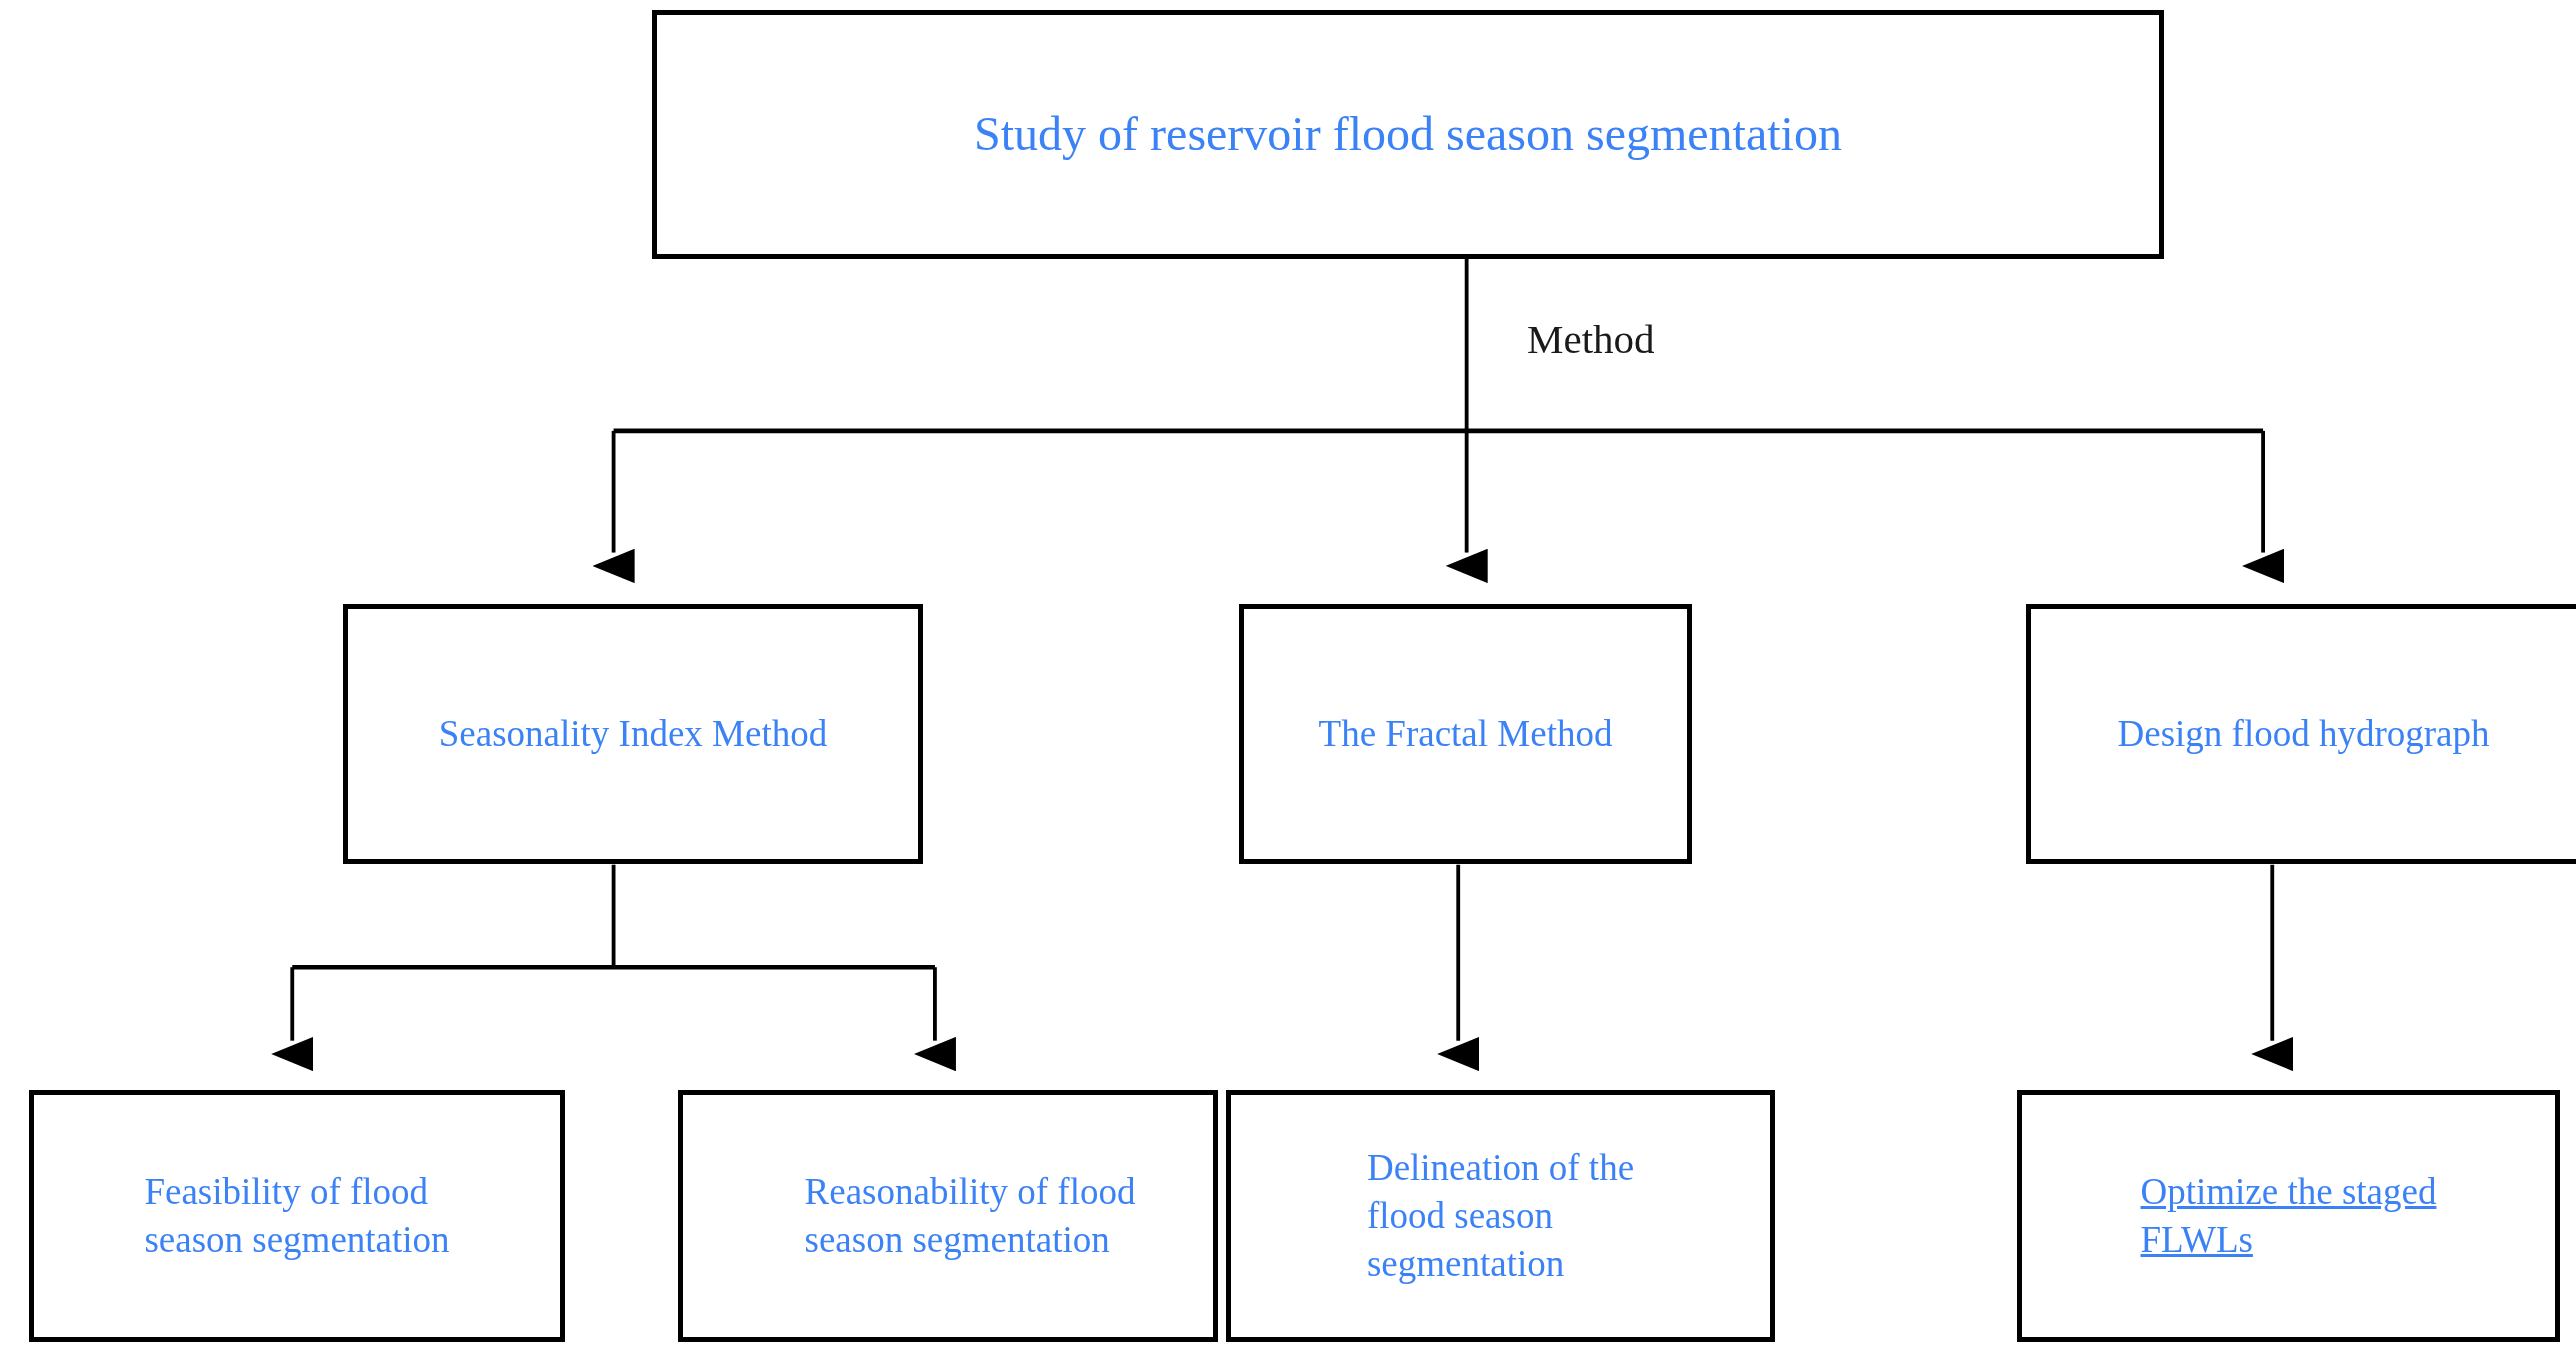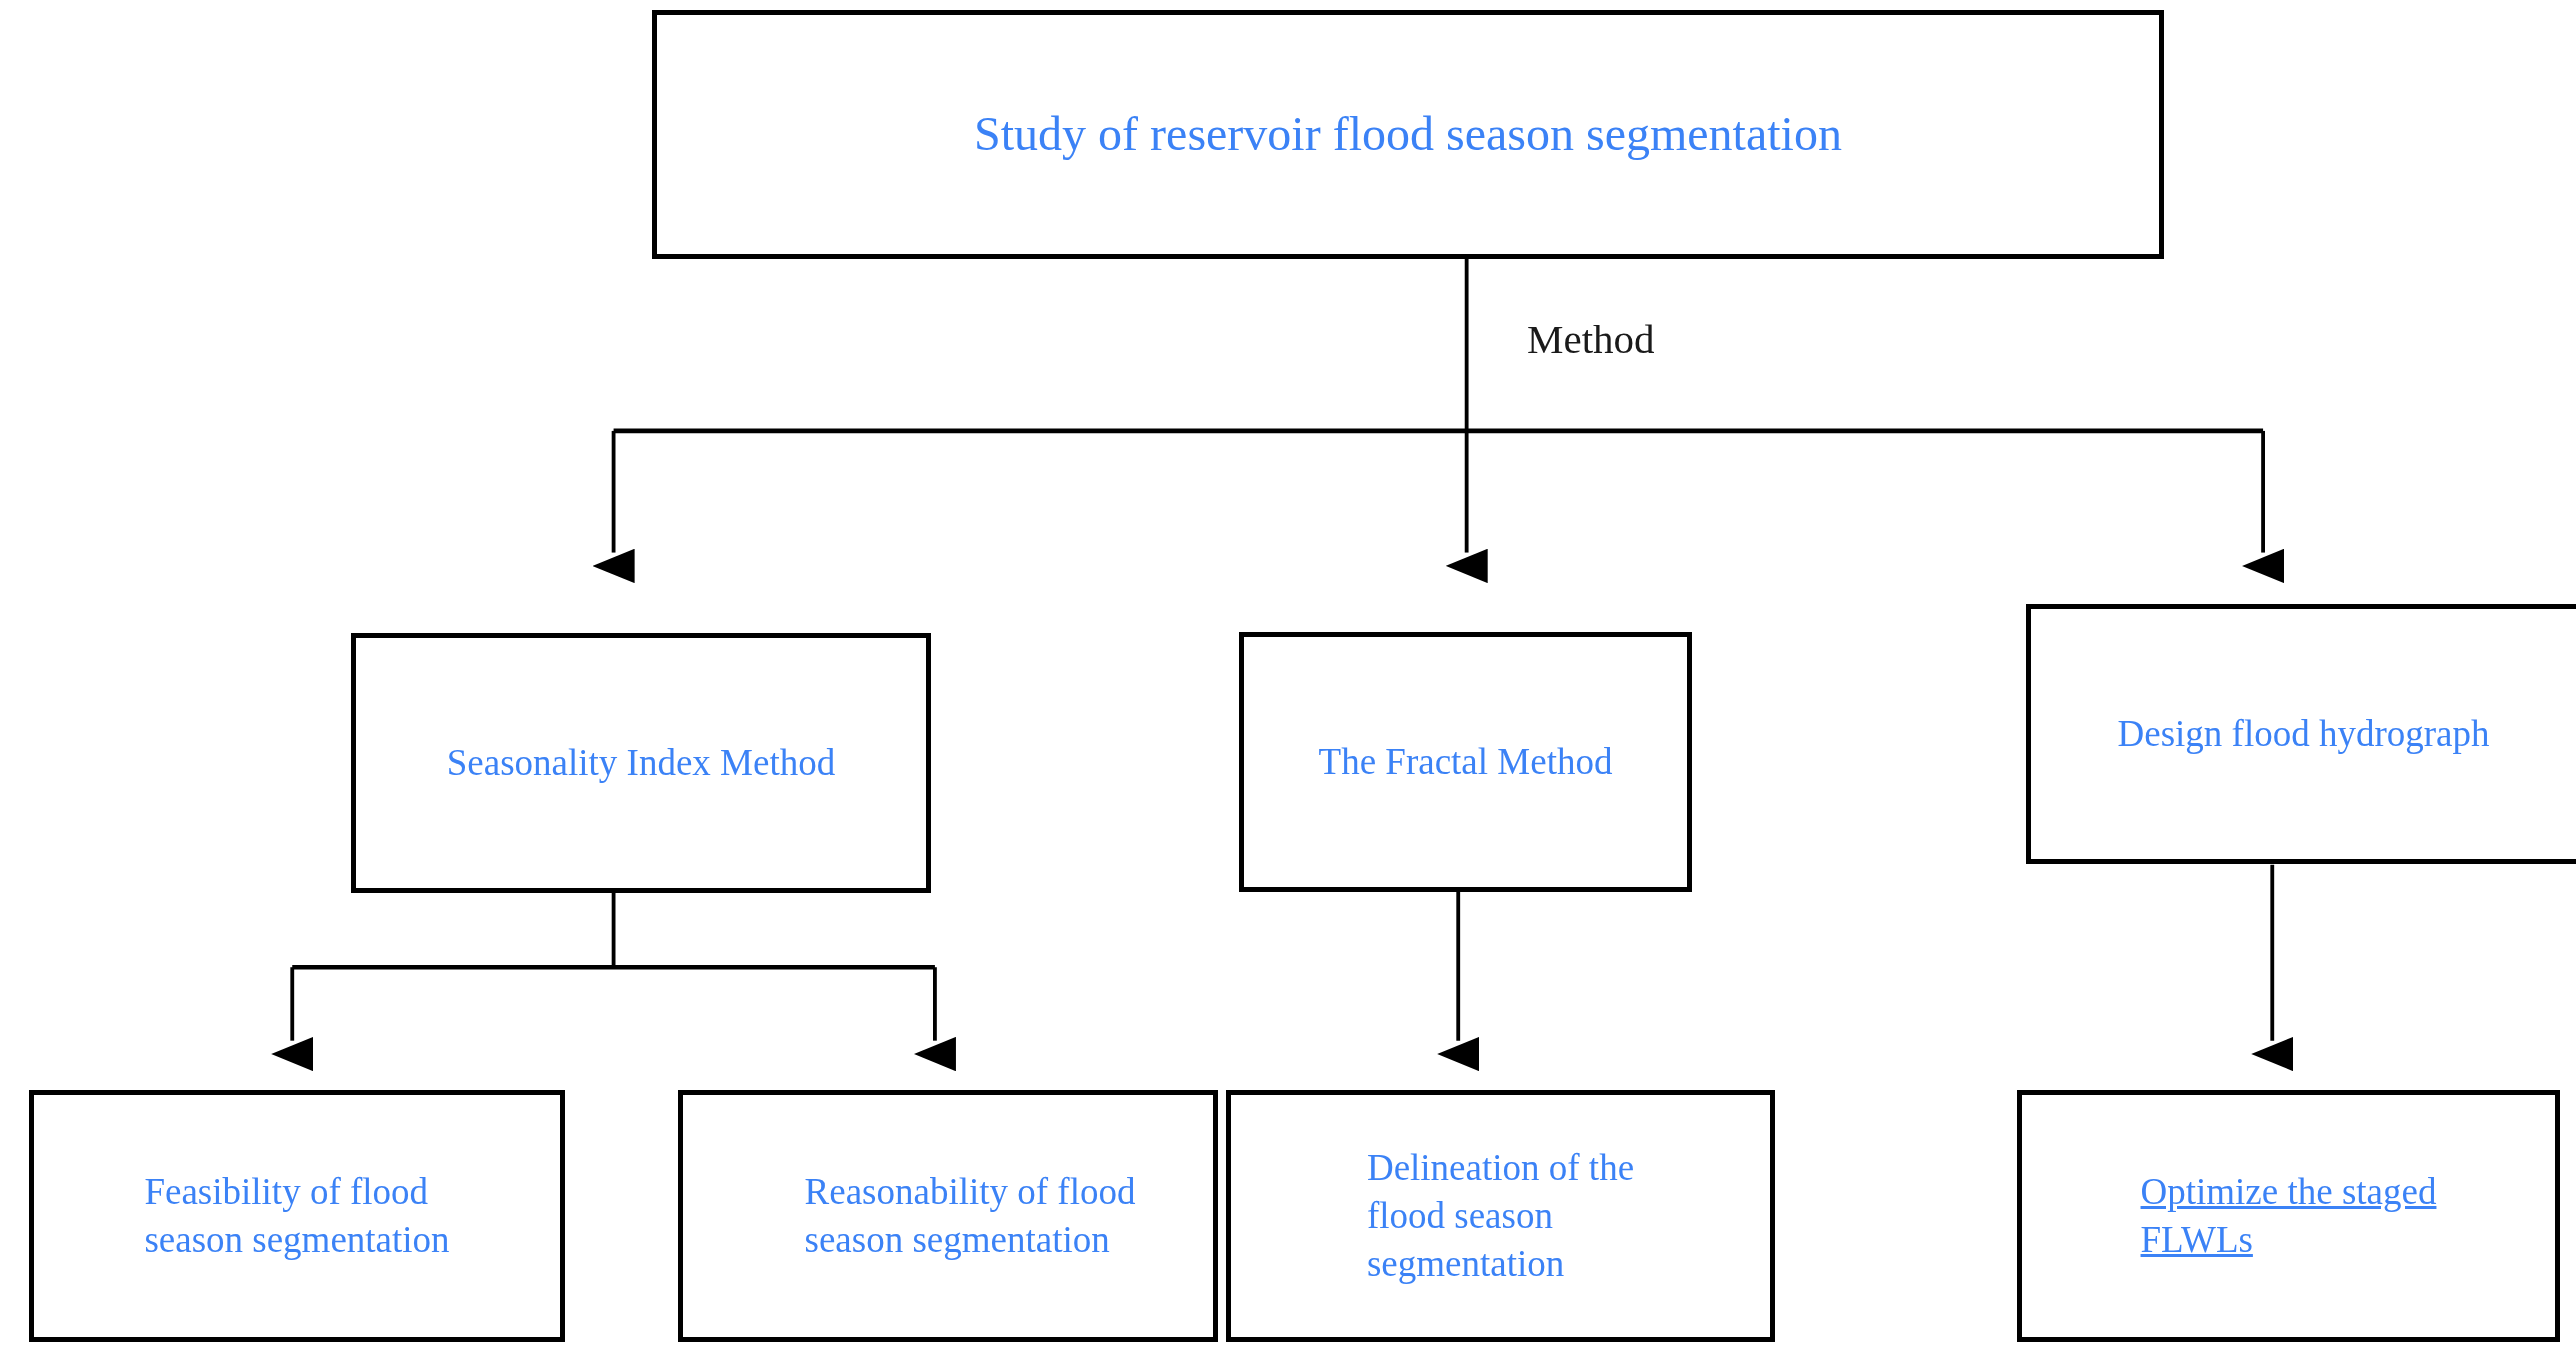--- a/index.html
+++ b/index.html
@@ -46,22 +46,22 @@
     top: 10px;
     width: 1512px;
     height: 249px;
     font-size: 48px;
   }
   .node-l1 {
     font-size: 37px;
     height: 260px;
     top: 604px;
   }
-  .node-seasonality { left: 351px;  width: 580px; margin-top: 29px; }
-  .node-fractal     { left: 1239px; width: 453px; margin-top: 28px; }
+  .node-seasonality { left: 343px;  width: 580px; }
+  .node-fractal     { left: 1239px; width: 453px; }
   .node-design      { left: 2016px; width: 555px; margin-left: 10px; }
   .node-l2 {
     font-size: 37px;
     height: 252px;
     top: 1090px;
   }
   .node-feasibility  { left: 29px;   width: 536px; }
   .node-reasonability{ left: 678px;  width: 540px; padding-left: 44px; }
   .node-delineation  { left: 1226px; width: 549px; }
   .node-optimize     { left: 2017px; width: 543px; text-decoration: underline; }

